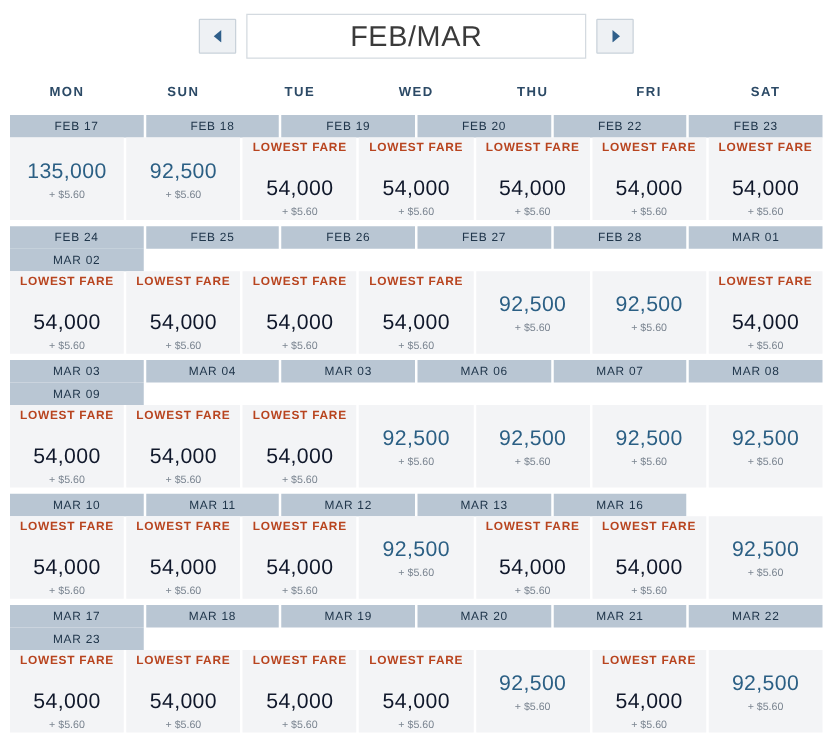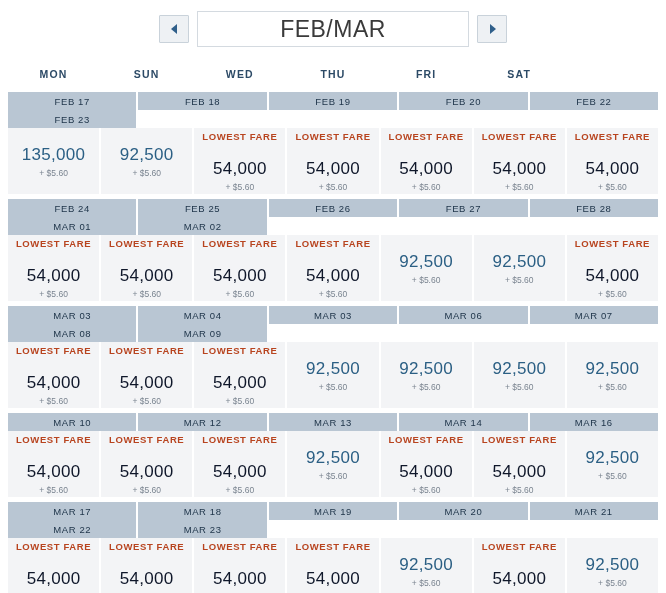--- a/index.html
+++ b/index.html
@@ -74,21 +74,21 @@
     color: #2c4a66;
     padding: 6px 0;
   }
 
   
   .week {
     margin-bottom: 5px;
   }
   .date-row {
     display: grid;
-    grid-template-columns: repeat(5, 1fr);
+    grid-template-columns: repeat(6, 1fr);
     column-gap: 2px;
   }
   .date-cell {
     background: #b9c6d3;
     color: #20364b;
     text-align: center;
     font-size: 9.5px;
     letter-spacing: 0.6px;
     padding: 4px 0 3px;
   }
@@ -145,20 +145,21 @@
         <svg width="9" height="10" viewBox="0 0 9 10">
             <polygon points="2,0 2,10 8,5" fill="#2f5f8a"></polygon>
           </svg>
       </span>
     </div>
   </div>
 
   <div class="weekday-row">
     <div class="weekday">MON</div>
     <div class="weekday">SUN</div>
+    <div class="weekday">TUE</div>
     <div class="weekday">WED</div>
     <div class="weekday">THU</div>
     <div class="weekday">FRI</div>
     <div class="weekday">SAT</div>
   </div>
 
   <div id="weeks-container">
       <div class="week">
         <div class="date-row">
           <div class="date-cell">FEB 17</div>
@@ -298,23 +299,23 @@
           <div class="fare-cell">
             <div class="lowest-label hidden">LOWEST FARE</div>
             <div class="fare-amount normal">92,500</div>
             <div class="fare-tax">+ $5.60</div>
           </div>
         </div>
       </div>
       <div class="week">
         <div class="date-row">
           <div class="date-cell">MAR 10</div>
+          <div class="date-cell">MAR 11</div>
           <div class="date-cell">MAR 12</div>
           <div class="date-cell">MAR 13</div>
-          <div class="date-cell">MAR 14</div>
           <div class="date-cell">MAR 16</div>
         </div>
         <div class="fare-row">
           <div class="fare-cell">
             <div class="lowest-label">LOWEST FARE</div>
             <div class="fare-amount lowest">54,000</div>
             <div class="fare-tax">+ $5.60</div>
           </div>
           <div class="fare-cell">
             <div class="lowest-label">LOWEST FARE</div>

